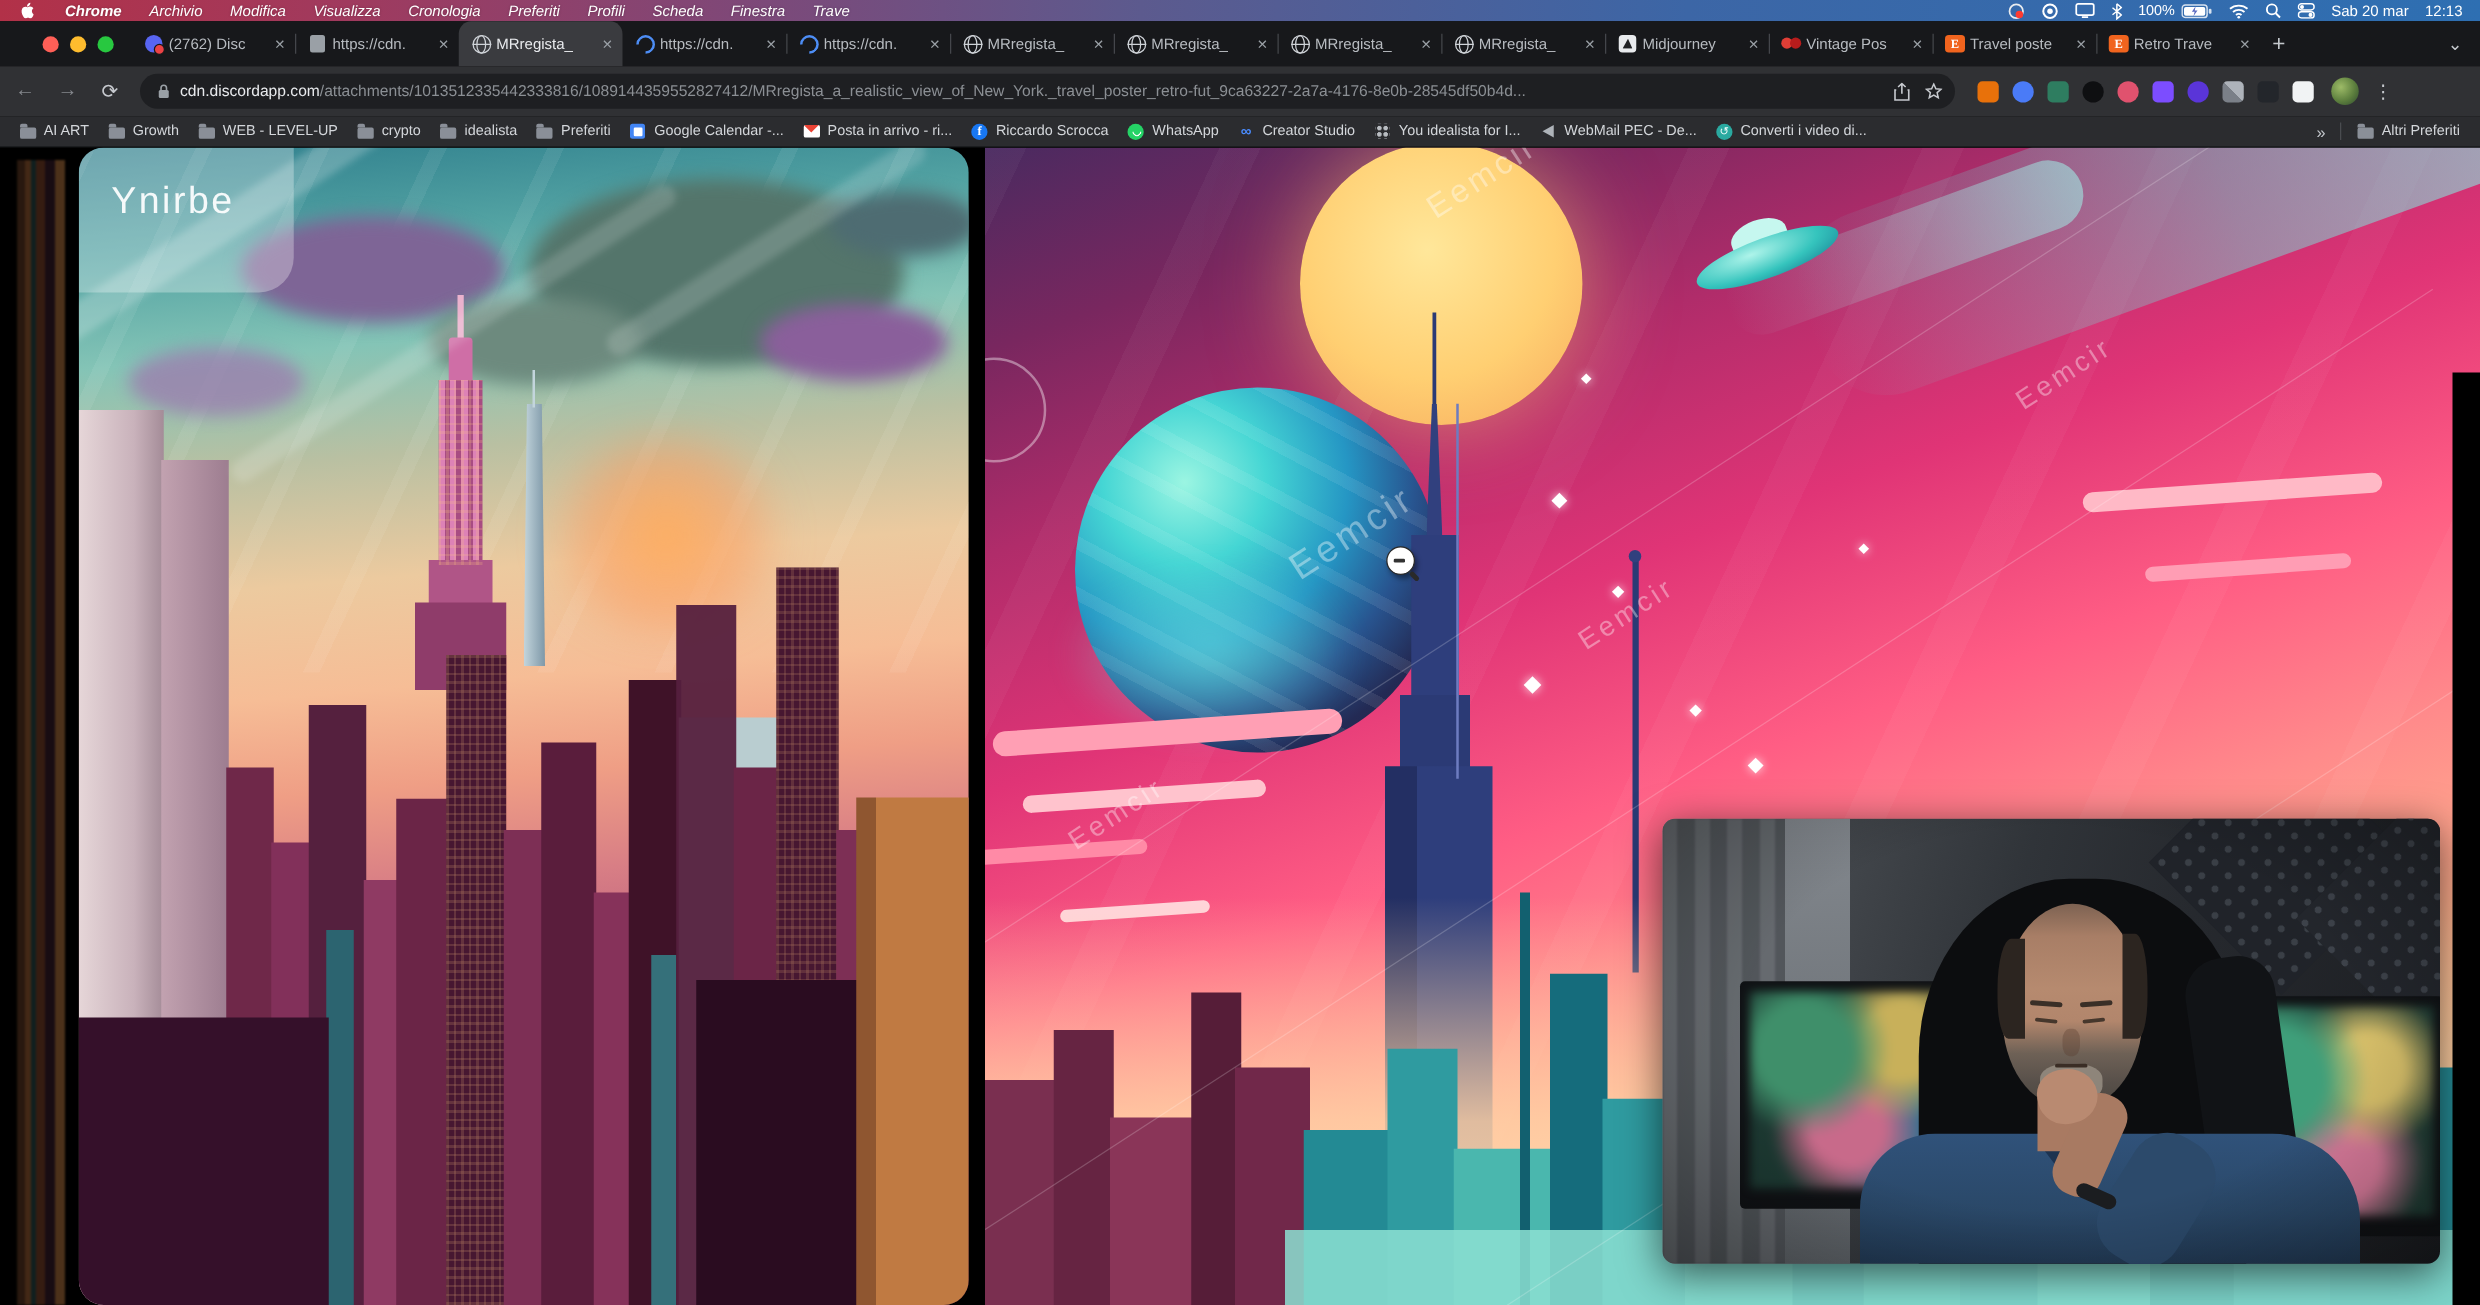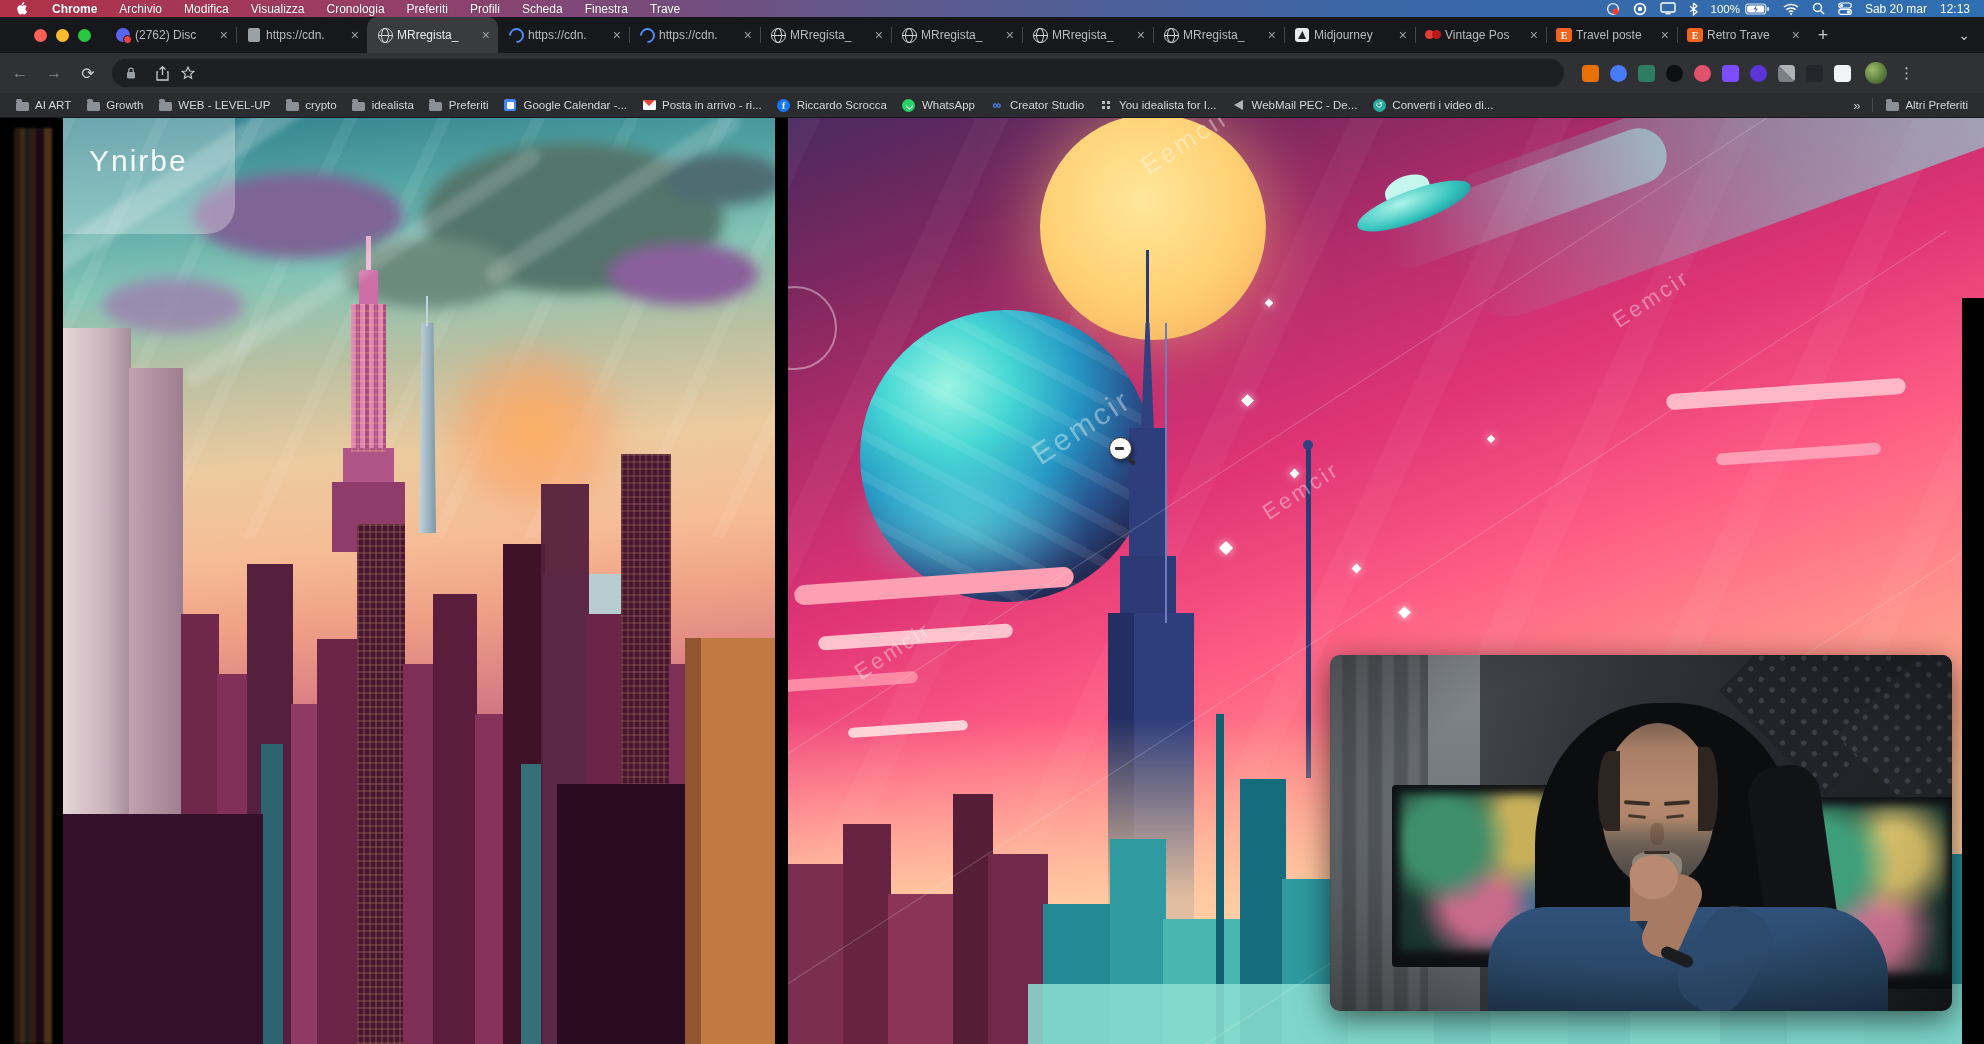--- a/index.html
+++ b/index.html
@@ -5,21 +5,21 @@
   html,body{margin:0;padding:0;background:#000;}
   body{width:1984px;height:1044px;position:relative;overflow:hidden;
        font-family:"Liberation Sans",sans-serif;-webkit-font-smoothing:antialiased;}
   .abs{position:absolute;}
 
   
   #menubar{position:absolute;left:0;top:0;width:1984px;height:17px;display:flex;align-items:center;
     background:linear-gradient(90deg,#b23148 0%,#a03a5e 14%,#7e4878 30%,#5c5a8e 46%,#3c66a6 68%,#2e6fb2 100%);
     color:#fff;font-size:12px;}
   #menubar .apple{margin:0 14px 0 16px;display:flex;align-items:center;}
-  #menubar .mi{margin:0 11px;white-space:nowrap;text-shadow:0 0 2px rgba(0,0,0,.25);}
+  #menubar .mi{margin:0 11px;white-space:nowrap;text-shadow:0 0 2px rgba(0,0,0,.25);font-style:italic;}
   #menubar .mi.app{font-weight:bold;}
   #menu-status{margin-left:auto;display:flex;align-items:center;gap:13px;padding-right:14px;}
   #menu-status .sic{display:flex;align-items:center;}
   #menu-status .clock{white-space:nowrap;font-size:12px;}
 
   
   #tabbar{position:absolute;left:0;top:17px;width:1984px;height:36px;background:#17181b;display:flex;align-items:flex-end;}
   .lights{display:flex;gap:9px;align-items:center;height:36px;padding:0 14px 0 34px;}
   .light{width:13px;height:13px;border-radius:50%;}
   .l-red{background:#ff5f57;} .l-yel{background:#febc2e;} .l-grn{background:#28c840;}
@@ -82,21 +82,21 @@
   .ic-conv{width:13px;height:13px;border-radius:50%;background:#2aa9a0;color:#eafaf8;font-size:9px;display:flex;align-items:center;justify-content:center;}
   #bm-right{margin-left:auto;display:flex;align-items:center;gap:12px;padding-right:16px;}
   #bm-overflow{color:#c3c7cc;font-size:13px;}
   .bm-div{width:1px;height:14px;background:#4a4c50;}
 
   
   #content{position:absolute;left:0;top:118px;width:1984px;height:926px;background:#000;overflow:hidden;}
   #left-strip{position:absolute;left:14px;top:10px;width:38px;height:916px;opacity:.55;filter:blur(1px);
     background:repeating-linear-gradient(90deg,#4a2c1c 0 6px,#7a4a28 6px 11px,#1e3a3a 11px 15px,#62341f 15px 22px,#2c1622 22px 30px,#8a5a30 30px 38px);}
   .poster{position:absolute;top:0;height:926px;overflow:hidden;}
-  #posterL{left:63px;width:712px;}
+  #posterL{left:63px;width:712px;border-radius:20px;}
   #posterR{left:788px;width:1196px;}
   .ray{position:absolute;background:rgba(255,255,255,.16);filter:blur(3px);transform:rotate(-33deg);border-radius:10px;}
   .cloud{position:absolute;border-radius:50%;filter:blur(7px);}
   .b{position:absolute;bottom:0;}
   .wn{background-image:repeating-linear-gradient(0deg,rgba(255,196,130,.30) 0 2px,transparent 2px 7px),repeating-linear-gradient(90deg,rgba(255,196,130,.30) 0 2px,transparent 2px 6px);}
   .wt{background-image:repeating-linear-gradient(0deg,rgba(140,230,220,.28) 0 2px,transparent 2px 7px),repeating-linear-gradient(90deg,rgba(140,230,220,.28) 0 2px,transparent 2px 6px);}
   .wv{background-image:repeating-linear-gradient(90deg,rgba(255,255,255,.18) 0 2px,transparent 2px 8px);}
   .streak{position:absolute;border-radius:20px;transform:rotate(-4deg);}
   .sp{position:absolute;background:#fff;transform:rotate(45deg);box-shadow:0 0 8px rgba(255,255,255,.8);}
   .wm-line{position:absolute;height:1px;width:1500px;background:rgba(255,255,255,.20);transform:rotate(-33deg);transform-origin:left top;}
@@ -307,20 +307,21 @@
   <span class="navbtn">←</span>
   <span class="navbtn">→</span>
   <span class="navbtn en">⟳</span>
   <div id="omnibox">
     <span class="lock">
       <svg width="10" height="12" viewBox="0 0 10 12">
           <rect x="1" y="5" width="8" height="6.4" rx="1.2" fill="#9aa0a6"></rect>
           <path d="M2.8 5 V3.4 a2.2 2.2 0 0 1 4.4 0 V5" fill="none" stroke="#9aa0a6" stroke-width="1.3"></path>
         </svg>
     </span>
+    <span id="omni-text"><span class="host">cdn.discordapp.com</span><span class="path">/attachments/1013512335442333816/1089144359552827412/MRregista_a_realistic_view_of_New_York._travel_poster_retro-fut_9ca63227-2a7a-4176-8e0b-28545df50b4d...</span></span>
     <span class="omni-ic">
       <svg width="13" height="15" viewBox="0 0 13 15">
           <path d="M6.5 1 L6.5 9 M3.5 3.6 L6.5 .8 L9.5 3.6" fill="none" stroke="#c6c9ce" stroke-width="1.3"></path>
           <path d="M2 6 H1 V14 H12 V6 H11" fill="none" stroke="#c6c9ce" stroke-width="1.3"></path>
         </svg>
     </span>
     <span class="omni-ic">
       <svg width="14" height="14" viewBox="0 0 14 14">
           <path d="M7 1.2 L8.7 5 L12.8 5.4 L9.7 8.1 L10.6 12.2 L7 10.1 L3.4 12.2 L4.3 8.1 L1.2 5.4 L5.3 5 Z" fill="none" stroke="#c6c9ce" stroke-width="1.2"></path>
         </svg>

